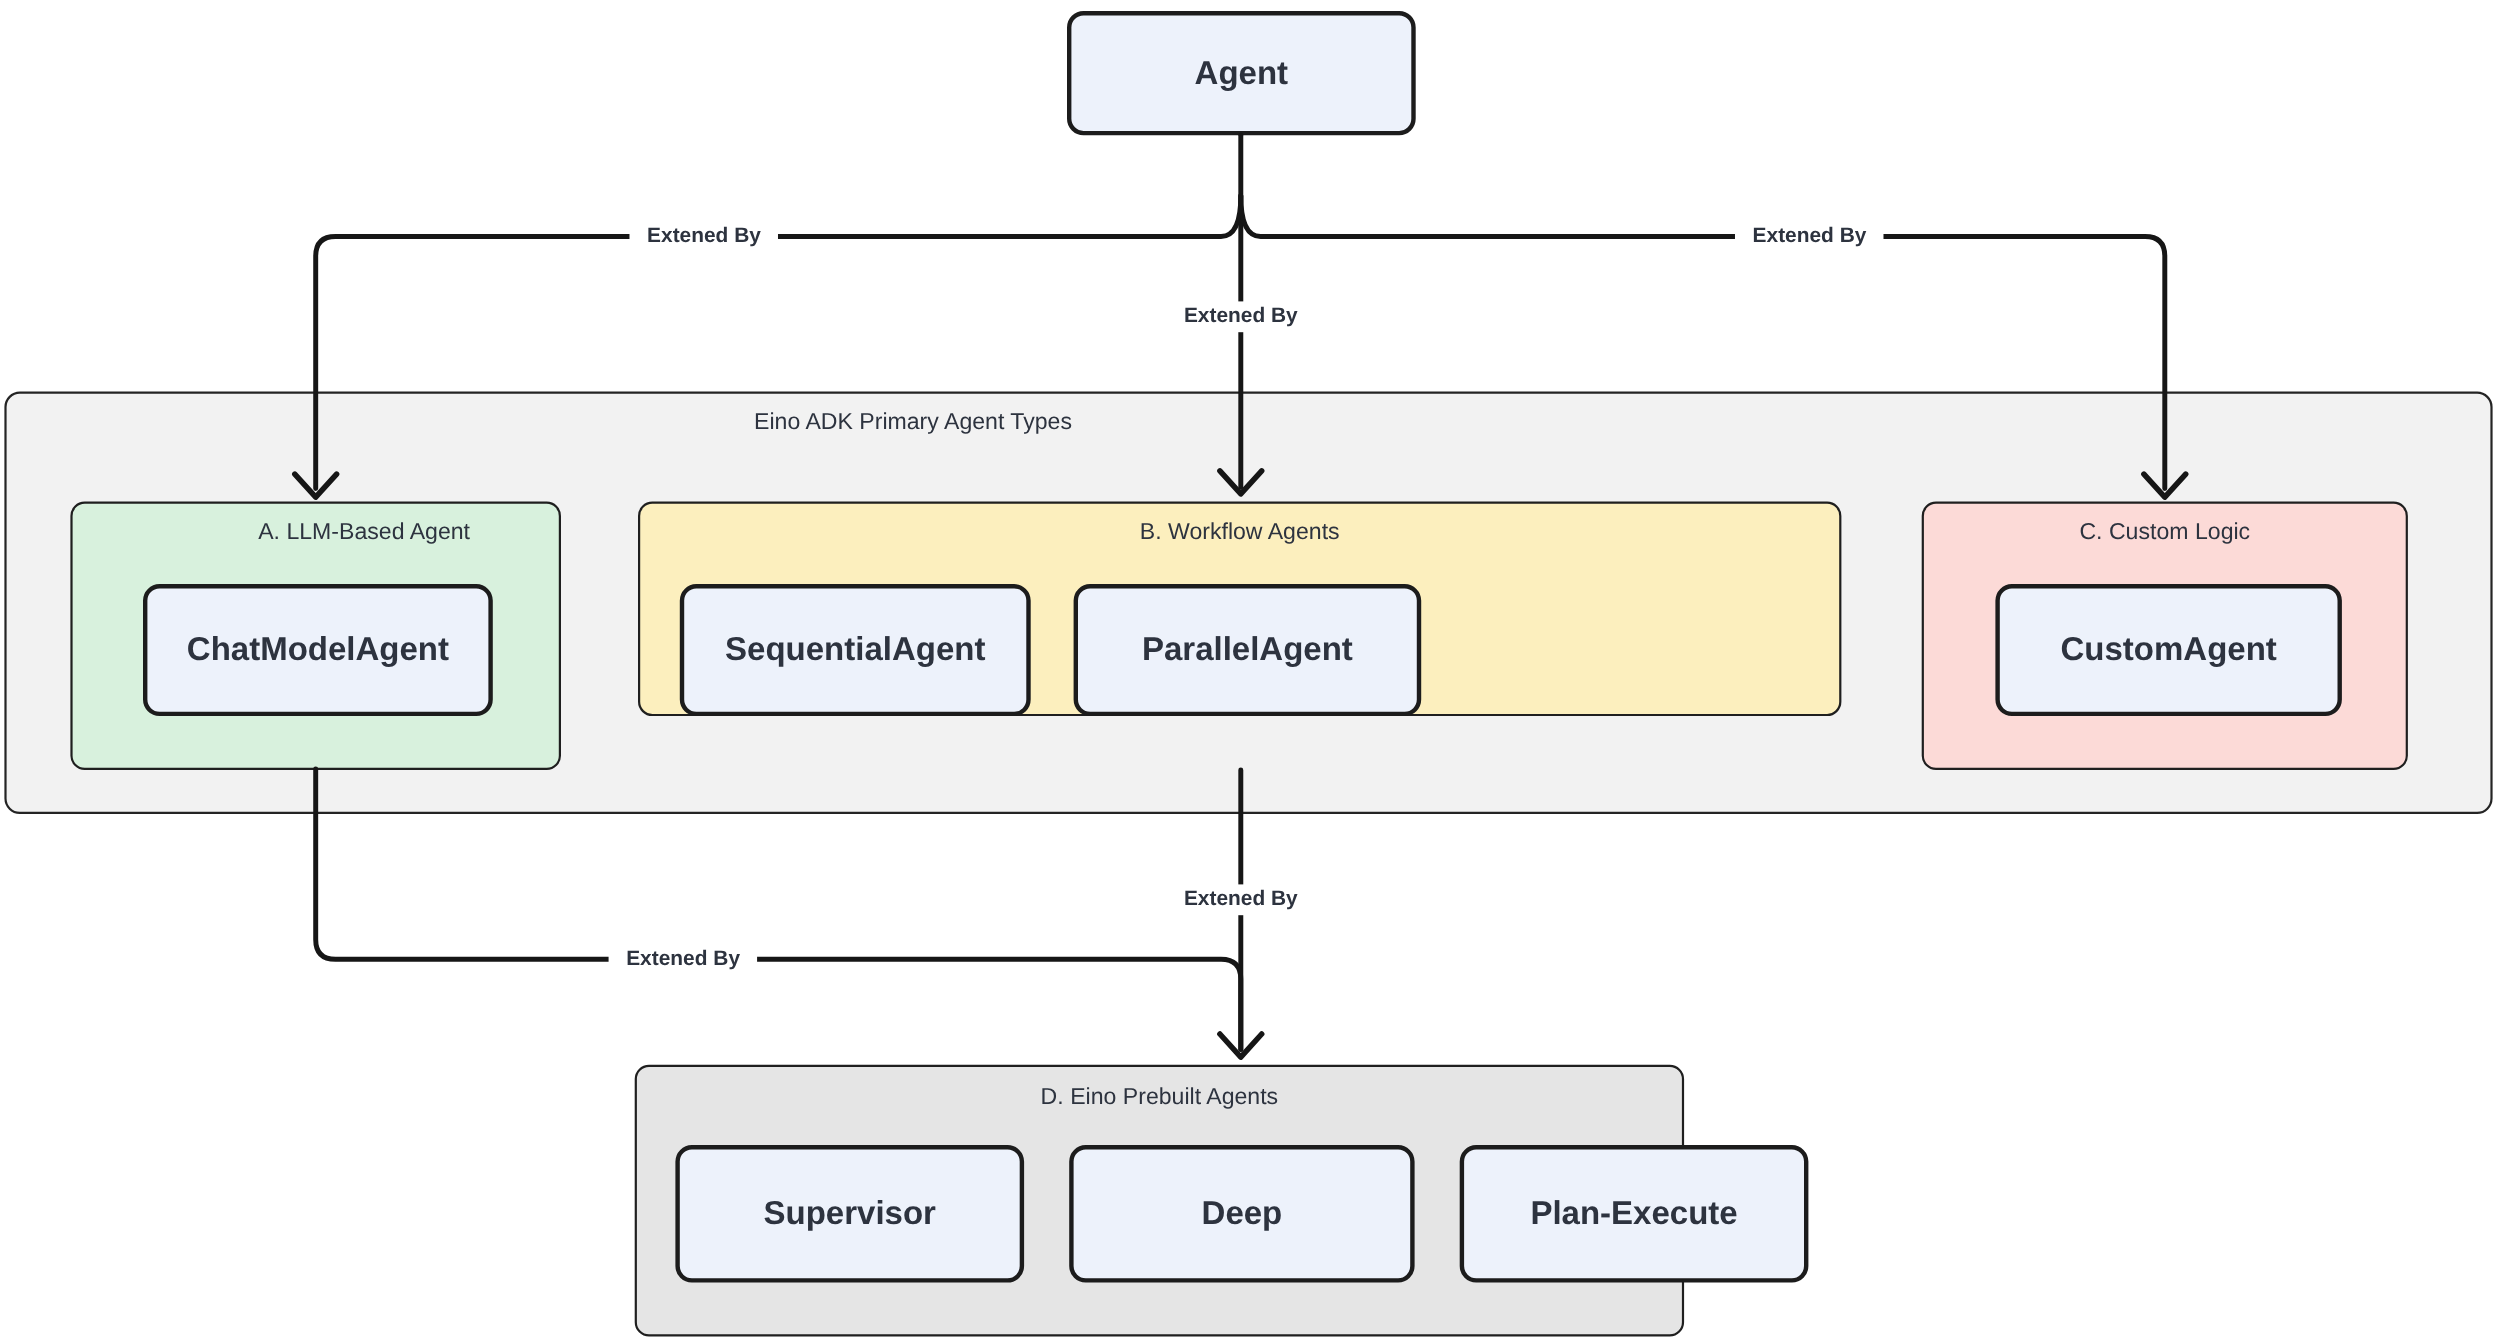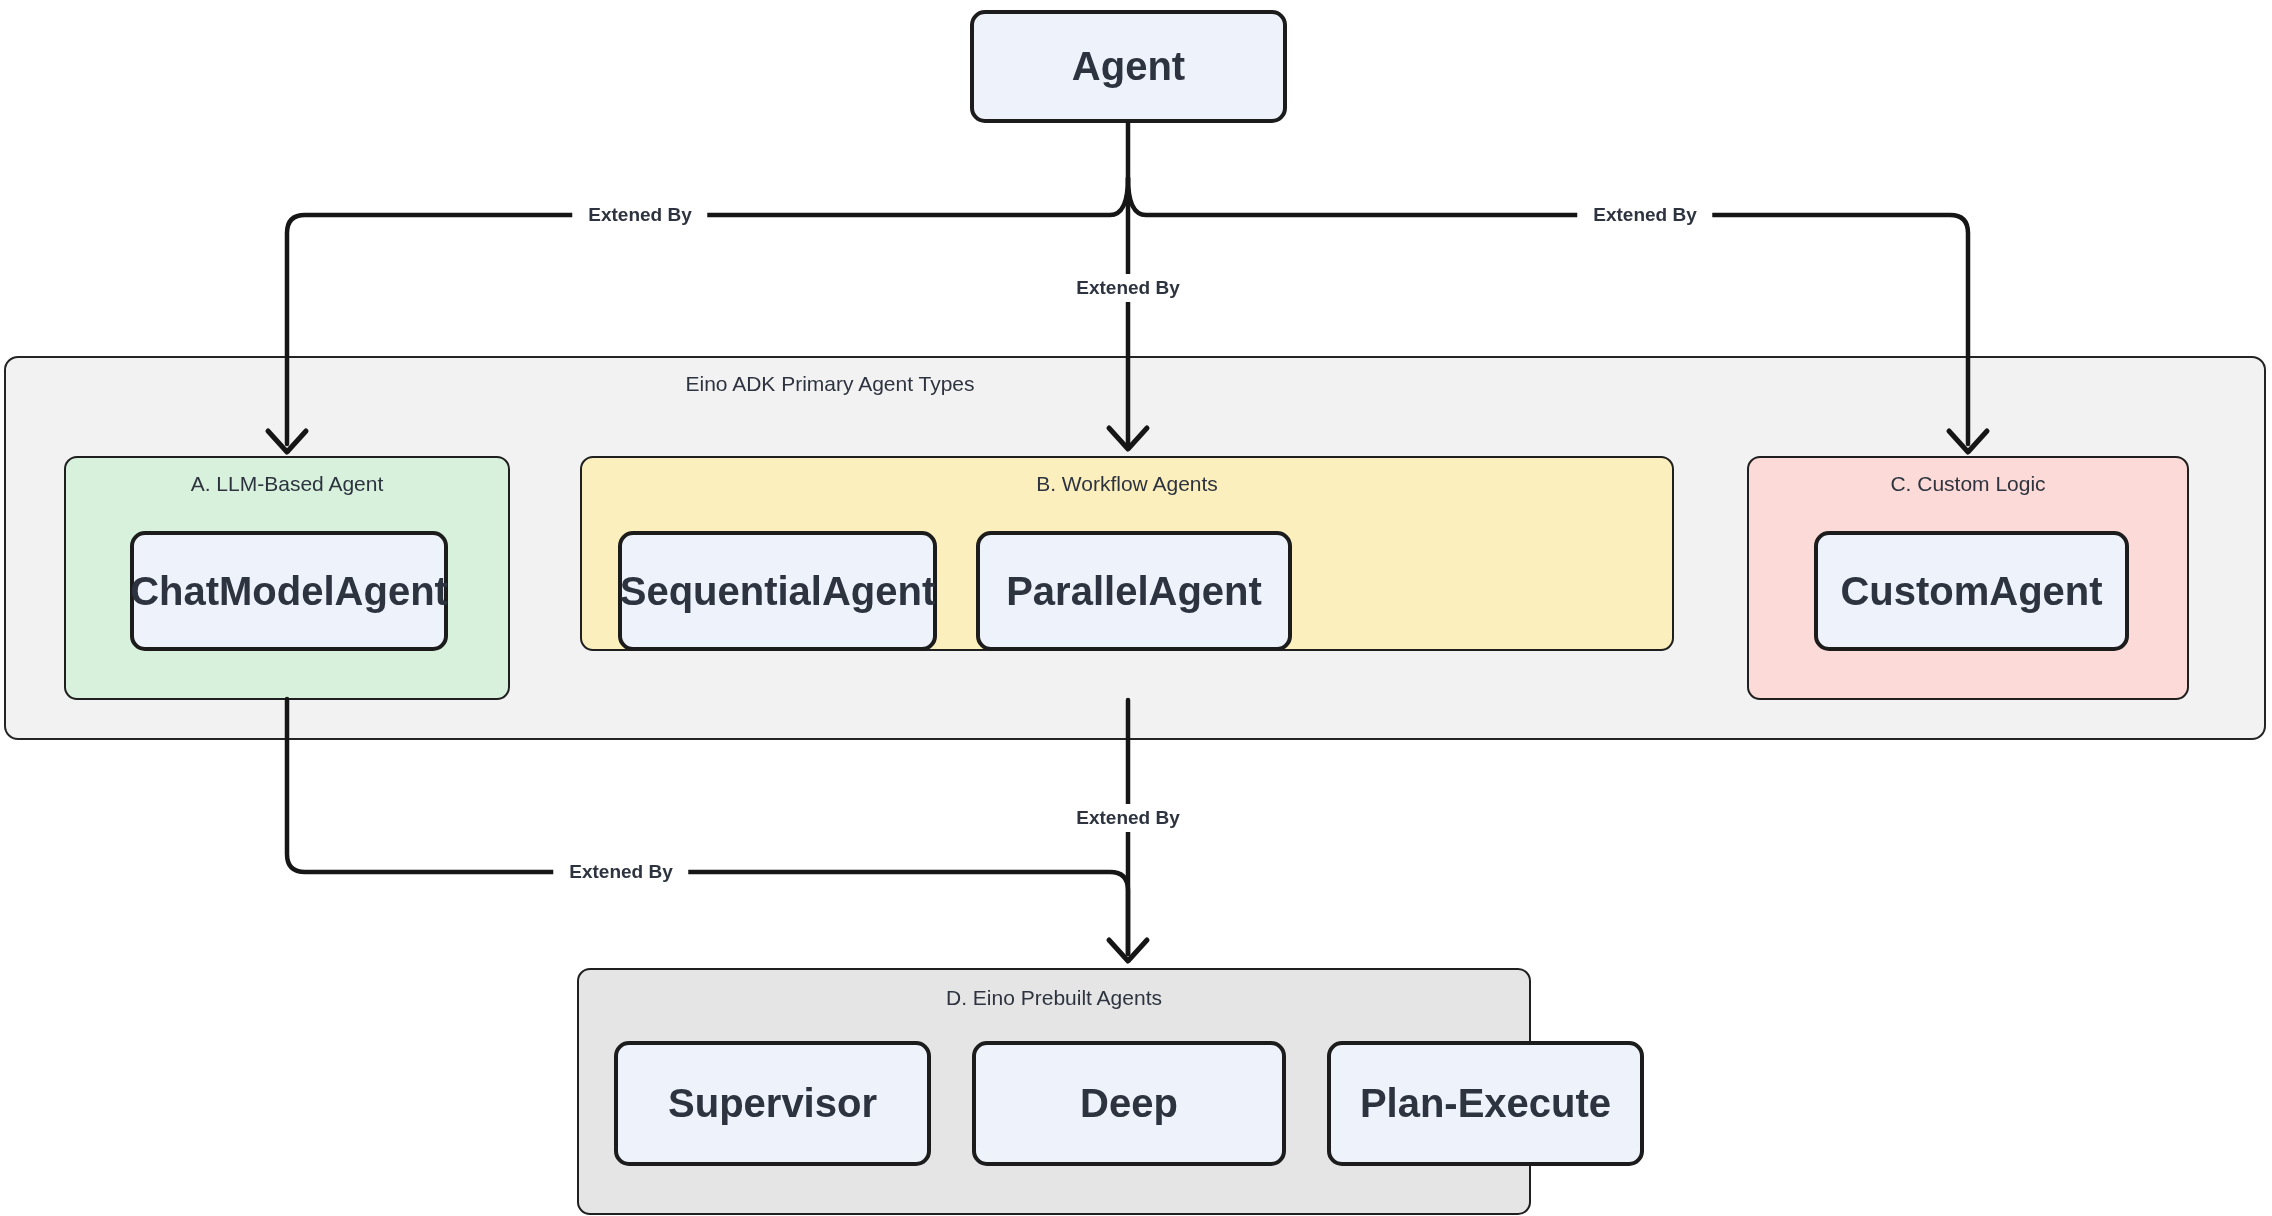--- a/index.html
+++ b/index.html
@@ -28,21 +28,21 @@
   }
   .edges polyline { stroke-width: 5; }
   .node {
     position: absolute;
     display: flex;
     align-items: center;
     justify-content: center;
     background: #edf2fb;
     border: 4px solid #1c1c1c;
     border-radius: 15px;
-    font-size: 40px;
+    font-size: 30px;
     font-weight: bold;
     z-index: 2;
     box-sizing: border-box;
     text-align: center;
   }
   .container-box {
     position: absolute;
     left: 4px; top: 356px;
     width: 2262px; height: 384px;
     background: #f2f2f2;
@@ -105,21 +105,21 @@
   <div class="edge-label" style="left:640px; top:215px;">Extened By</div>
   <div class="edge-label" style="left:1128px; top:288px;">Extened By</div>
   <div class="edge-label" style="left:1645px; top:215px;">Extened By</div>
   <div class="edge-label" style="left:1128px; top:818px;">Extened By</div>
   <div class="edge-label" style="left:621px; top:872px;">Extened By</div>
 
   <div class="container-box" style="background-color: rgb(242, 242, 242);"></div>
   <div class="container-title">Eino ADK Primary Agent Types</div>
 
   <div class="group" style="left: 64px; top: 456px; width: 446px; height: 244px; background-color: rgb(216, 241, 221);">
-    <div class="group-title" style="top:14px;">A. LLM-Based Agent</div>
+    <div class="group-title" style="top:14px;padding-left:44px;">A. LLM-Based Agent</div>
     <div class="node" style="left: 64px; top: 73px; width: 318px; height: 120px; background-color: rgb(237, 242, 251);">
       <span>ChatModelAgent</span>
     </div>
   </div>
 
   <div class="group" style="left: 580px; top: 456px; width: 1094px; height: 195px; background-color: rgb(252, 239, 190);">
     <div class="group-title" style="top:14px;">B. Workflow Agents</div>
     <div class="node" style="left: 36px; top: 73px; width: 319px; height: 120px; background-color: rgb(237, 242, 251);">
       <span>SequentialAgent</span>
     </div>

